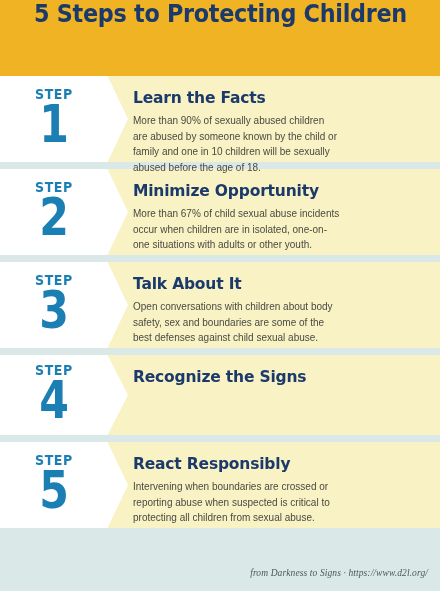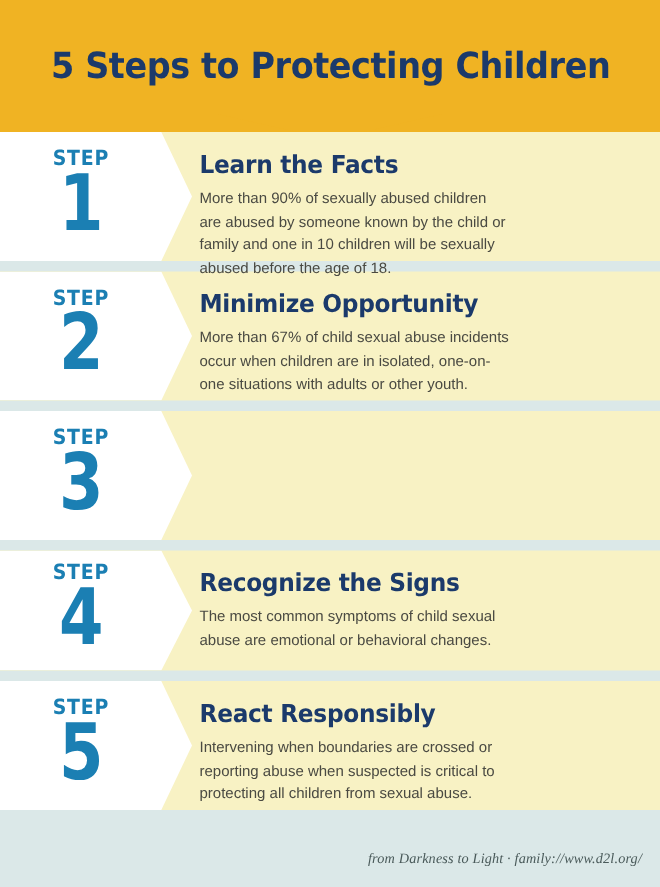--- a/index.html
+++ b/index.html
@@ -12,24 +12,23 @@
     background: #dbe8e8;
     font-family: "Liberation Sans", sans-serif;
     overflow: hidden;
     position: relative;
   }
 
   
   .header {
     position: relative;
     width: 440px;
-    height: 88px;
+    height: 76px;
     background: #f0b323;
     display: flex;
-    align-items: center;
     justify-content: center;
   }
   .header-title {
     color: #1b3a6b;
     font-family: "DejaVu Sans", sans-serif;
     font-size: 24px;
     font-weight: bold;
     letter-spacing: -0.3px;
     transform: scaleX(0.93);
     white-space: nowrap;
@@ -181,42 +180,45 @@
         <p class="step-body">More than 67% of child sexual abuse incidents occur when children are in isolated, one-on-one situations with adults or other youth.</p>
       </div>
     </div>
     <div class="step-row" style="height: 86px;">
       <div class="step-panel"></div>
       <div class="step-pennant"></div>
       <div class="step-marker">
         <div class="step-word">STEP</div>
         <div class="step-number">3</div>
       </div>
+      <div class="step-content">
+        <h2 class="step-heading">Talk About It</h2>
+        <p class="step-body">Open conversations with children about body safety, sex and boundaries are some of the best defenses against child sexual abuse.</p>
+      </div>
     </div>
     <div class="step-row" style="height: 80px;">
       <div class="step-panel"></div>
       <div class="step-pennant"></div>
       <div class="step-marker">
         <div class="step-word">STEP</div>
         <div class="step-number">4</div>
       </div>
       <div class="step-content">
         <h2 class="step-heading">Recognize the Signs</h2>
-        <p class="step-body">The most common symptoms of child sexual abuse are emotional or behavioral changes.</p>
       </div>
     </div>
     <div class="step-row" style="height: 86px;">
       <div class="step-panel"></div>
       <div class="step-pennant"></div>
       <div class="step-marker">
         <div class="step-word">STEP</div>
         <div class="step-number">5</div>
       </div>
       <div class="step-content">
         <h2 class="step-heading">React Responsibly</h2>
         <p class="step-body">Intervening when boundaries are crossed or reporting abuse when suspected is critical to protecting all children from sexual abuse.</p>
       </div>
     </div>
   </div>
 
 <div class="footer">
-  <span class="footer-text">from Darkness to Light · family://www.d2l.org/</span>
+  <span class="footer-text">from Darkness to Signs · https://www.d2l.org/</span>
 </div>
 
 </body></html>

